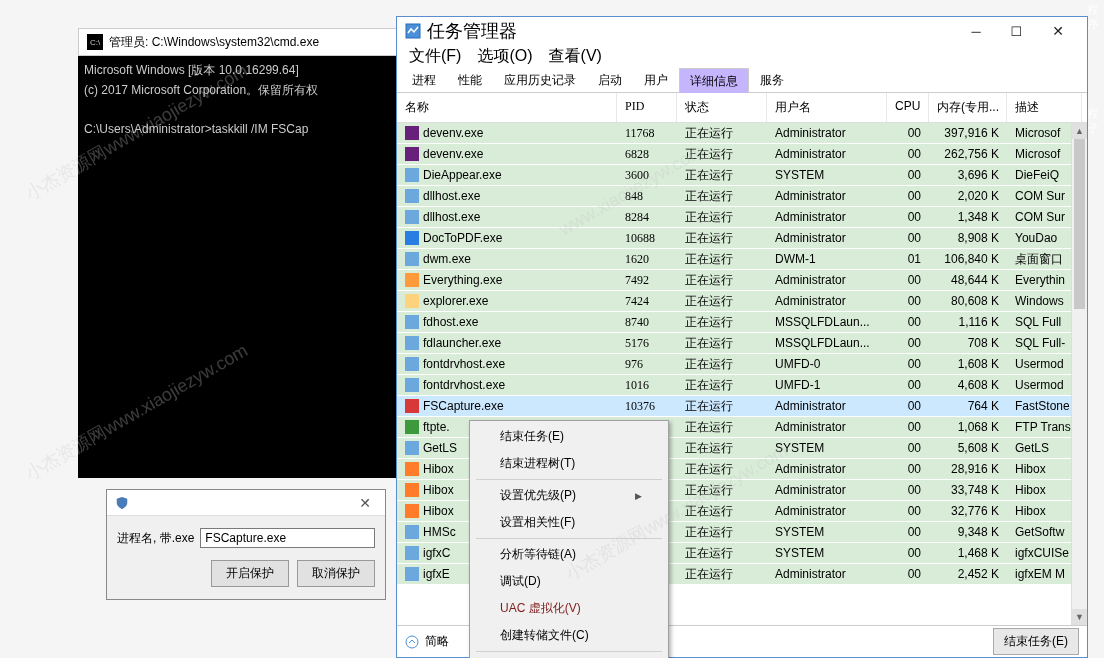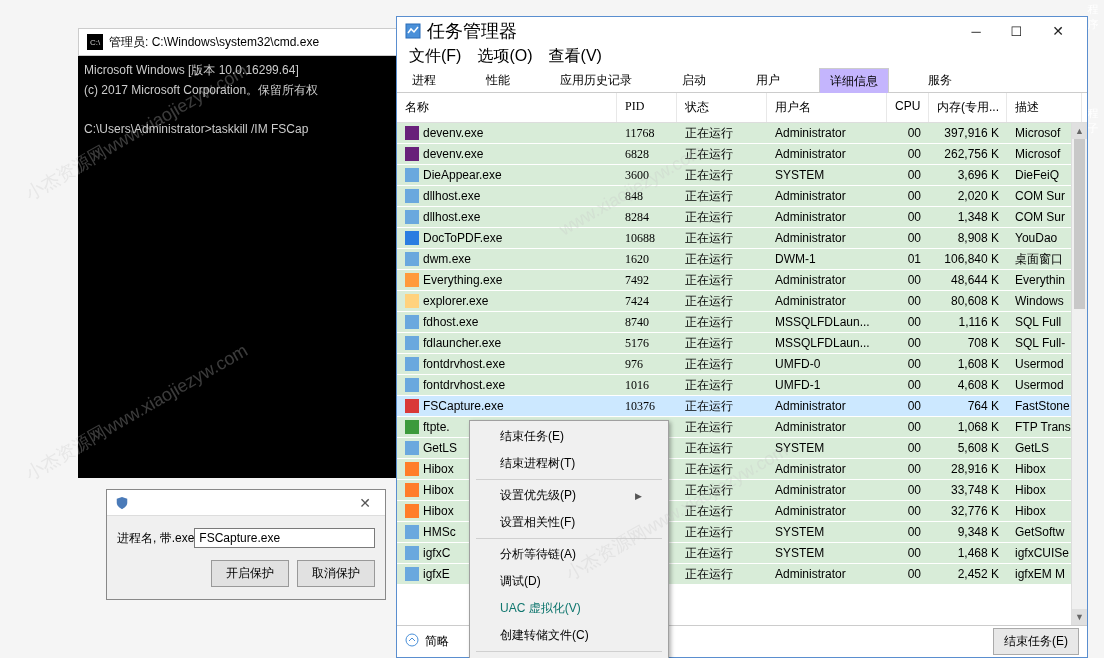--- a/index.html
+++ b/index.html
@@ -15,65 +15,65 @@
 .cmd-icon { width: 16px; height: 16px; background: #000; color: #ccc; display: inline-flex; align-items: center; justify-content: center; font-size: 8px; margin-right: 6px; }
 .cmd-title { font-size: 12px; color: #000; }
 .cmd-body { color: #ccc; font-family: Consolas, monospace; font-size: 14px; padding: 4px 6px; line-height: 1.4; white-space: pre; }
 
 
 .small-dialog { position: absolute; left: 106px; top: 489px; width: 280px; background: #f0f0f0; border: 1px solid #888; }
 .sd-title { height: 26px; background: #fff; display: flex; align-items: center; justify-content: space-between; padding: 0 8px; border-bottom: 1px solid #ddd; }
 .sd-shield { width: 14px; height: 14px; }
 .sd-close { font-size: 14px; color: #555; padding: 0 6px; }
 .sd-body { padding: 12px 10px; }
-.sd-row { display: flex; align-items: center; margin-bottom: 12px; }
+.sd-row { display: flex; align-items: center; gap: 6px; margin-bottom: 12px; }
 .sd-row label { font-size: 12px; }
 .sd-input { flex: 1; border: 1px solid #7a7a7a; padding: 2px 4px; font-size: 12px; background: #fff; }
 .sd-buttons { display: flex; justify-content: flex-end; gap: 8px; }
 .sd-btn { padding: 4px 14px; border: 1px solid #999; background: #e1e1e1; font-size: 12px; }
 
 
 .taskmgr { position: absolute; left: 396px; top: 16px; width: 692px; height: 642px; background: #fff; border: 1px solid #5a8ecf; display: flex; flex-direction: column; }
 .tm-title { height: 28px; display: flex; align-items: center; padding: 0 8px; }
 .tm-icon { width: 16px; height: 16px; margin-right: 6px; }
 .tm-title-text { flex: 1; font-size: 18px; }
 .tm-ctrl { font-size: 13px; padding: 4px 15px; color: #222; }
 .tm-ctrl.close { font-size: 14px; }
 .tm-menubar { height: 22px; display: flex; padding: 0 4px; align-items: center; }
 .tm-menu { padding: 2px 8px; font-size: 16px; }
-.tm-tabs { display: flex; height: 26px; border-bottom: 1px solid #ccc; padding: 0 4px; gap: 28px; }
+.tm-tabs { display: flex; height: 26px; border-bottom: 1px solid #ccc; padding: 0 4px; }
 .tm-tab { padding: 4px 10px; font-size: 12px; border: 1px solid transparent; border-bottom: none; }
 .tm-tab.active { border-color: #ccc; background: #c4b5fd; position: relative; top: 1px; }
 .tm-table { flex: 1; overflow: hidden; position: relative; }
 .tm-header { display: flex; background: #fff; border-bottom: 1px solid #ddd; }
 .tm-header-cell { padding: 6px 8px; font-size: 12px; border-right: 1px solid #e8e8e8; overflow: hidden; white-space: nowrap; }
 .tm-body { overflow-y: auto; }
 .tm-row { display: flex; background: #d8ecd8; border-bottom: 1px solid #fff; align-items: center; height: 21px; }
 .tm-row.selected { background: #cce8ff; }
 .tm-cell { padding: 2px 8px; font-size: 12px; overflow: hidden; white-space: nowrap; text-overflow: ellipsis; }
 .tm-cell.num { text-align: right; }
 .proc-icon { width: 14px; height: 14px; display: inline-block; vertical-align: middle; margin-right: 4px; }
 .c-name { width: 220px; }
 .c-pid { width: 60px; text-align: left; font-family: Liberation Serif, serif; }
 .c-status { width: 90px; }
 .c-user { width: 120px; }
 .c-cpu { width: 42px; text-align: right; }
 .c-mem { width: 78px; text-align: left; }
 .c-desc { width: 75px; }
 .tm-footer { height: 32px; border-top: 1px solid #ccc; display: flex; align-items: center; justify-content: space-between; padding: 0 8px; }
-.tm-foot-left { display: flex; gap: 6px; }
+.tm-foot-left { display: flex; align-items: center; gap: 6px; }
 .tm-foot-btn { padding: 4px 10px; border: 1px solid #aaa; background: #e8e8e8; font-size: 12px; }
 .scrollbar { position: absolute; right: 0; top: 30px; bottom: 0; width: 16px; background: #f0f0f0; border-left: 1px solid #ddd; }
 .scroll-btn { height: 16px; background: #e0e0e0; text-align: center; font-size: 9px; line-height: 16px; color: #666; }
 .scroll-thumb { position: absolute; top: 16px; left: 2px; right: 2px; height: 170px; background: #c8c8c8; }
 
 
 .context-menu { position: absolute; left: 469px; top: 420px; width: 200px; background: #f0f0f0; border: 1px solid #a0a0a0; box-shadow: 2px 2px 4px rgba(0,0,0,0.3); z-index: 500; padding: 2px; }
 .cm-item { padding: 5px 24px 5px 28px; font-size: 12px; display: flex; justify-content: space-between; align-items: center; }
-.cm-item.disabled { color: #0f766e; }
+.cm-item.disabled { color: #7f1d1d; }
 .cm-sep { height: 1px; background: #d0d0d0; margin: 2px 4px; }
 .cm-arrow { font-size: 9px; color: #555; }
 </style>
 </head>
 <body>
 
 <div class="watermark" style="left:10px; top:120px">小杰资源网www.xiaojiezyw.com</div>
 <div class="watermark" style="left:10px; top:400px">小杰资源网www.xiaojiezyw.com</div>
 <div class="watermark" style="left:550px; top:180px">www.xiaojiezyw.com</div>
 <div class="watermark" style="left:550px; top:500px">小杰资源网www.xiaojiezyw.com</div>

